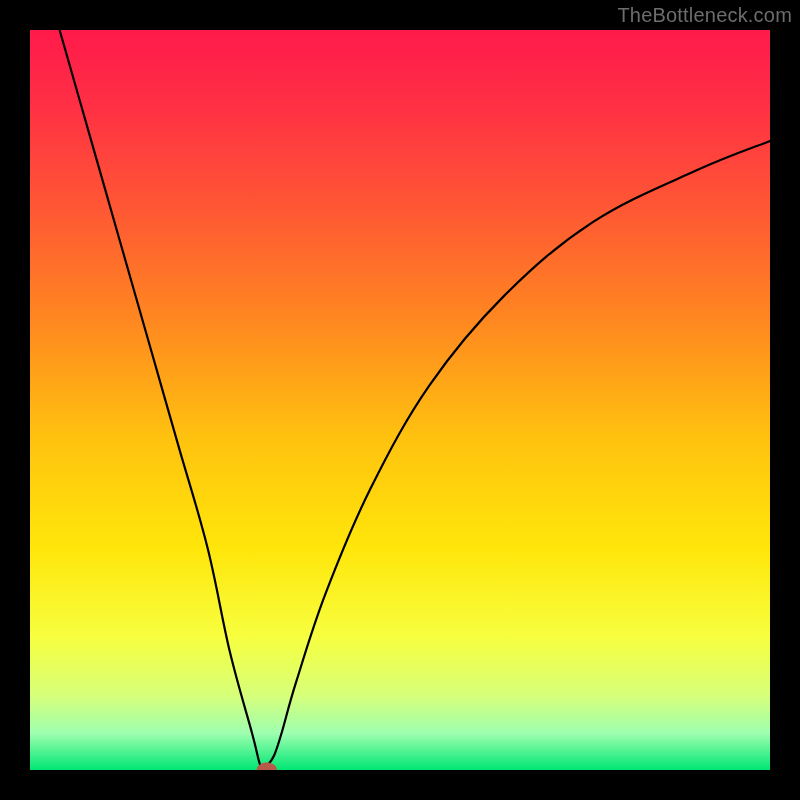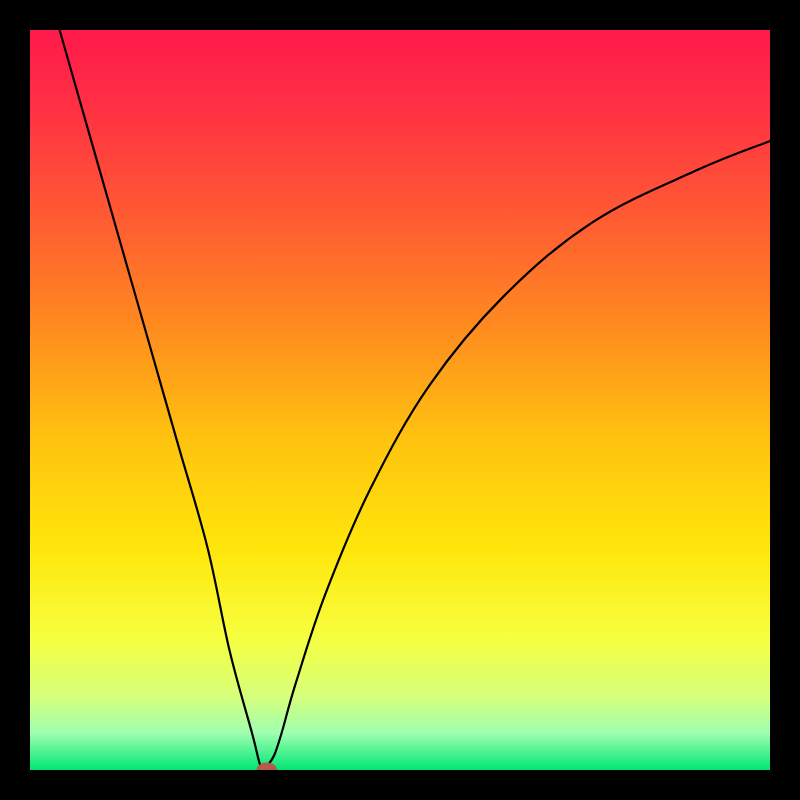--- a/index.html
+++ b/index.html
@@ -37,20 +37,21 @@
     user-select: none;
   }
   svg {
     display: block;
   }
 </style>
 </head>
 <body>
 
 <div class="frame">
+  <div class="watermark">TheBottleneck.com</div>
   <div class="plot">
     <svg id="chart-svg" width="740" height="740" viewBox="0 0 740 740" preserveAspectRatio="none">
       <defs>
         <linearGradient id="bg-grad" x1="0" y1="0" x2="0" y2="1">
             <stop offset="0%" stop-color="#ff1a4b"></stop>
             <stop offset="10%" stop-color="#ff2f44"></stop>
             <stop offset="25%" stop-color="#ff5a33"></stop>
             <stop offset="40%" stop-color="#ff8a1f"></stop>
             <stop offset="55.00000000000001%" stop-color="#ffc20f"></stop>
             <stop offset="70%" stop-color="#ffe60a"></stop>

